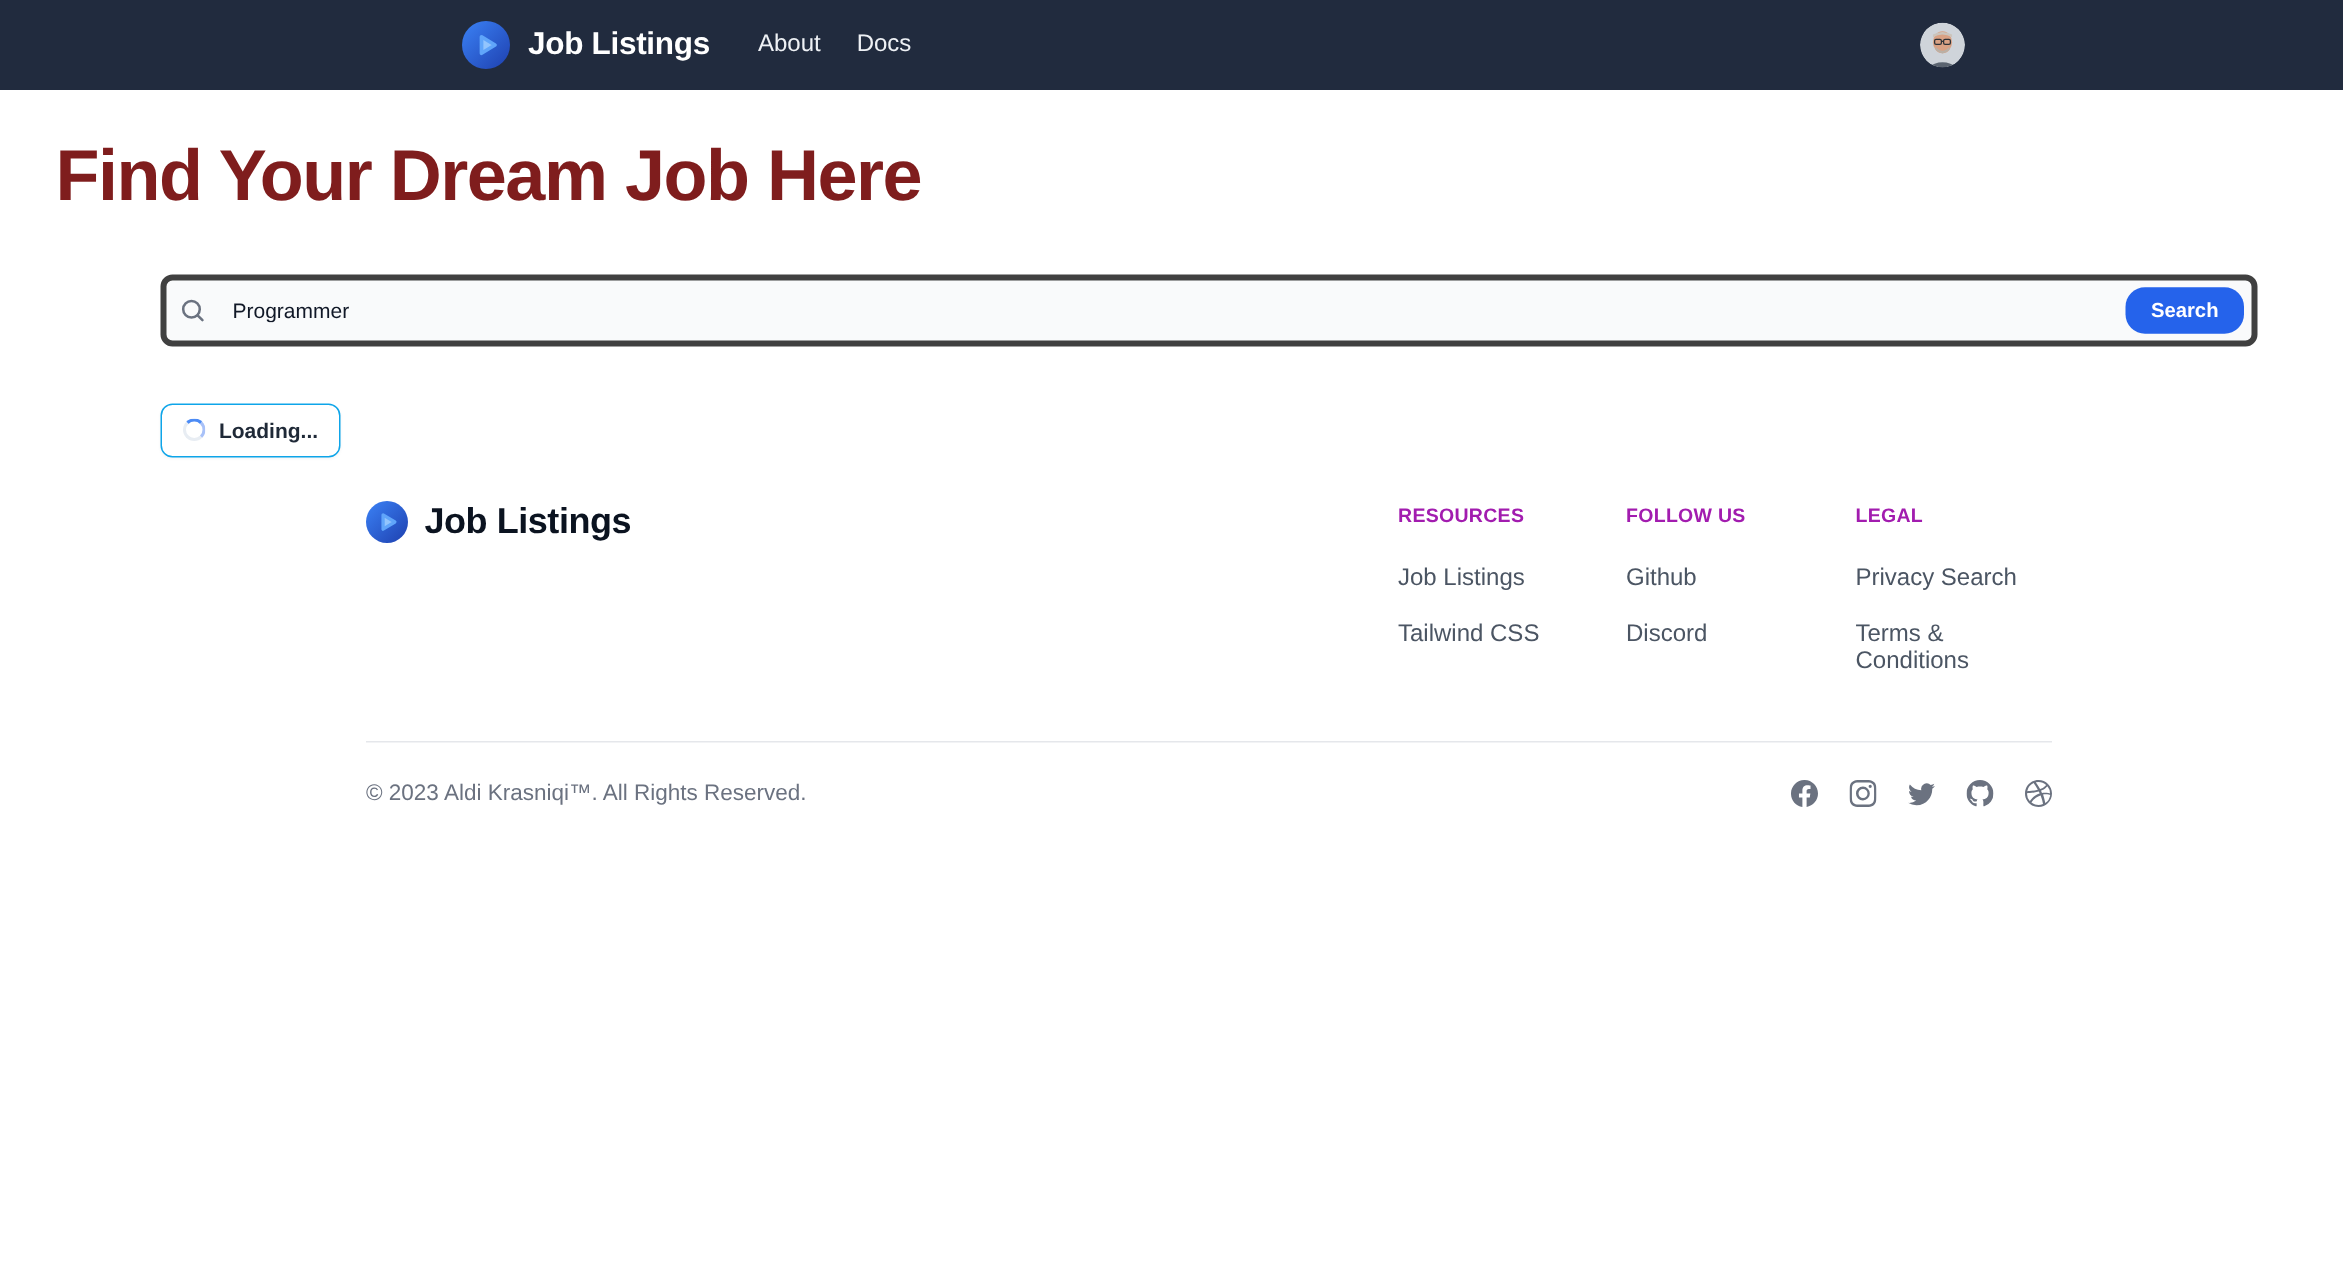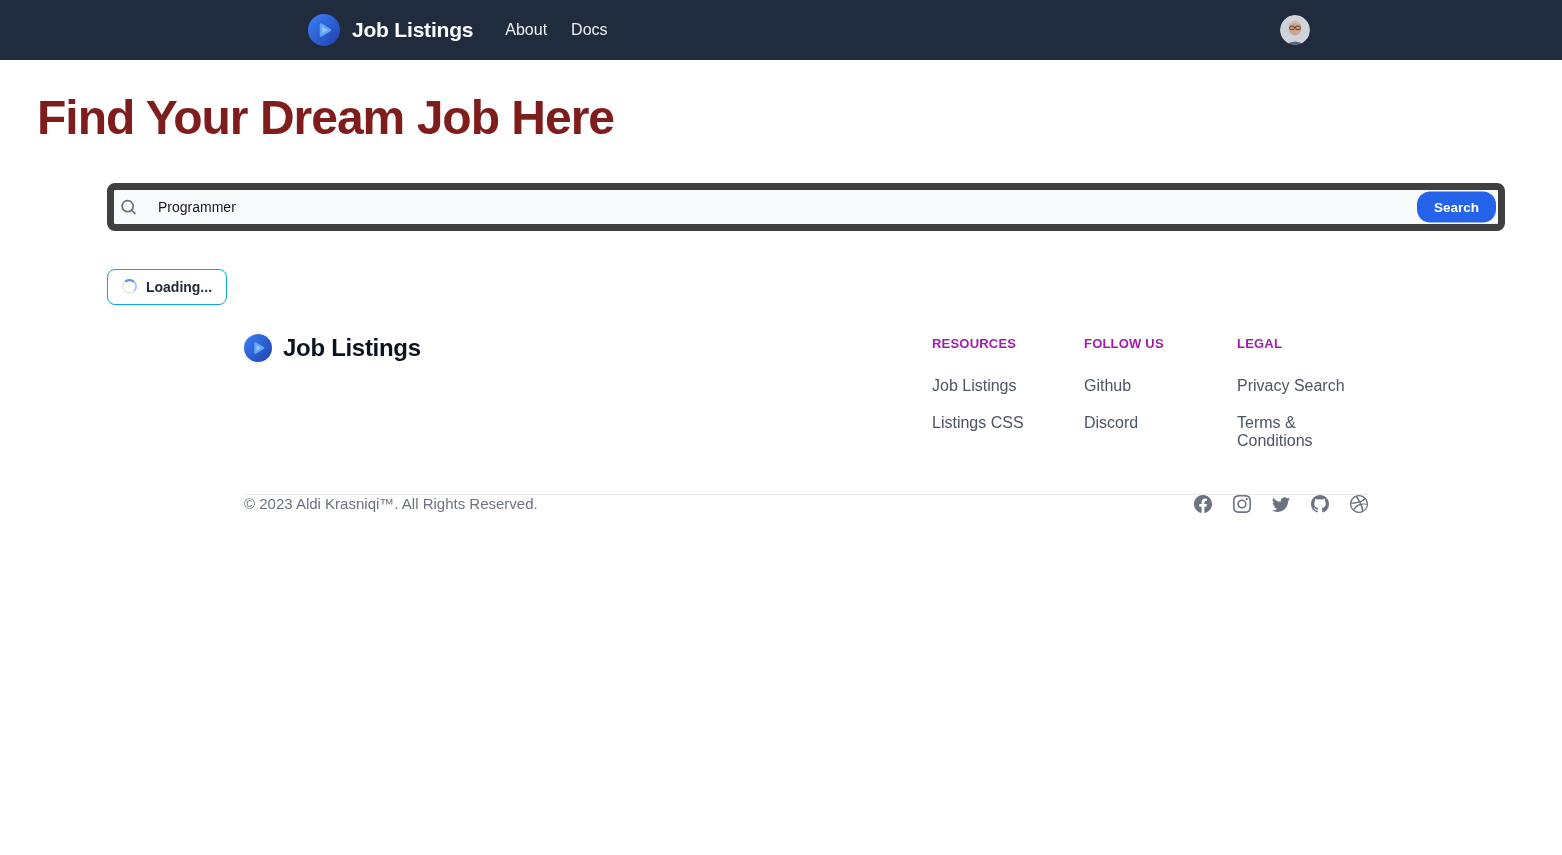--- a/index.html
+++ b/index.html
@@ -44,21 +44,21 @@
 
   
   .search-form {
     position: relative;
     margin: 36px 0 0 107px;
     width: 1398px; height: 48px;
   }
   .search-input {
     width: 100%; height: 100%;
     background: #f9fafb;
-    border: 7px solid #404040;
+    border: 4px solid #404040;
     border-radius: 8px;
     padding: 0 95px 0 44px;
     font-family: "Liberation Sans", "DejaVu Sans", sans-serif;
     font-size: 14px; font-weight: 500; color: #111827;
     outline: none;
   }
   .search-icon {
     position: absolute; left: 13px; top: 50%; transform: translateY(-50%);
     width: 17px; height: 17px; pointer-events: none;
   }
@@ -105,20 +105,21 @@
     margin: 2px 0 26px;
     font-size: 13px; font-weight: 700; color: #a21caf;
     letter-spacing: 0.2px; text-transform: uppercase;
   }
   .fcol ul { list-style: none; margin: 0; padding: 0; }
   .fcol li { margin-bottom: 19px; }
   .fcol a { color: #4b5563; font-size: 16px; text-decoration: none; cursor: pointer; }
   .footer-divider { border: none; border-top: 1px solid #e5e7eb; margin: 25px 0 0; }
   .footer-bottom {
     display: flex; justify-content: space-between; align-items: center;
+    margin-top: 25px;
   }
   .copyright { color: #6b7280; font-size: 15px; margin: 0; }
   .social { display: flex; gap: 21px; align-items: center; }
   .social a { color: #6b7280; display: block; line-height: 0; cursor: pointer; }
   .social svg { width: 18px; height: 18px; display: block; }
 </style>
 </head>
 <body>
 
 
@@ -195,21 +196,21 @@
         <path d="M13 10.5 L22 16 L13 21.5 Z" fill="#93c5fd" stroke="#60a5fa" stroke-width="2.5" stroke-linejoin="round"></path>
       </svg>
       <span class="footer-brand-name">Job Listings</span>
     </div>
 
     <div class="footer-cols">
       <div class="fcol fcol-1">
         <h3>RESOURCES</h3>
         <ul>
           <li><a>Job Listings</a></li>
-          <li><a>Listings CSS</a></li>
+          <li><a>Tailwind CSS</a></li>
         </ul>
       </div>
       <div class="fcol fcol-2">
         <h3>FOLLOW US</h3>
         <ul>
           <li><a>Github</a></li>
           <li><a>Discord</a></li>
         </ul>
       </div>
       <div class="fcol fcol-3">

